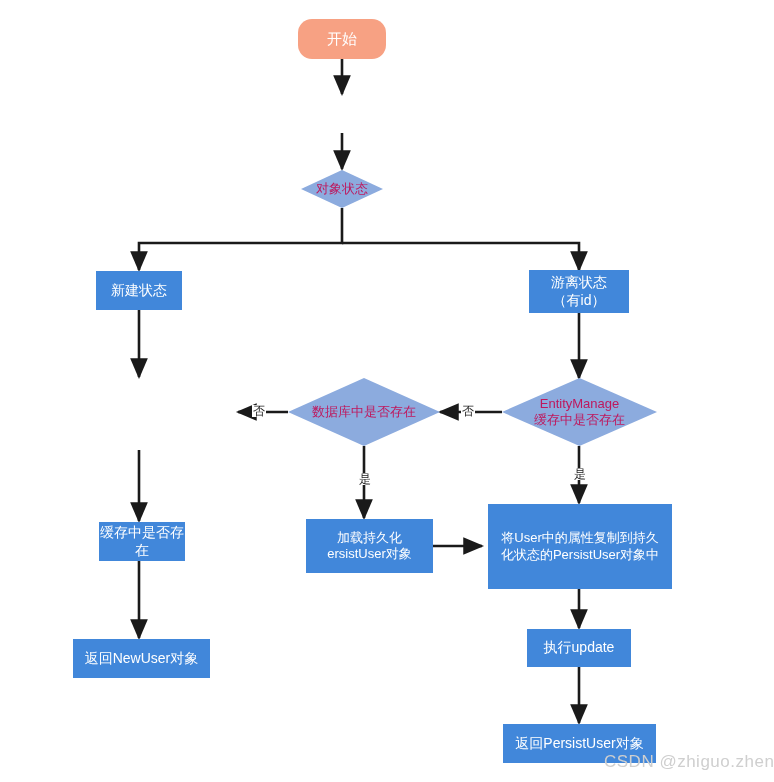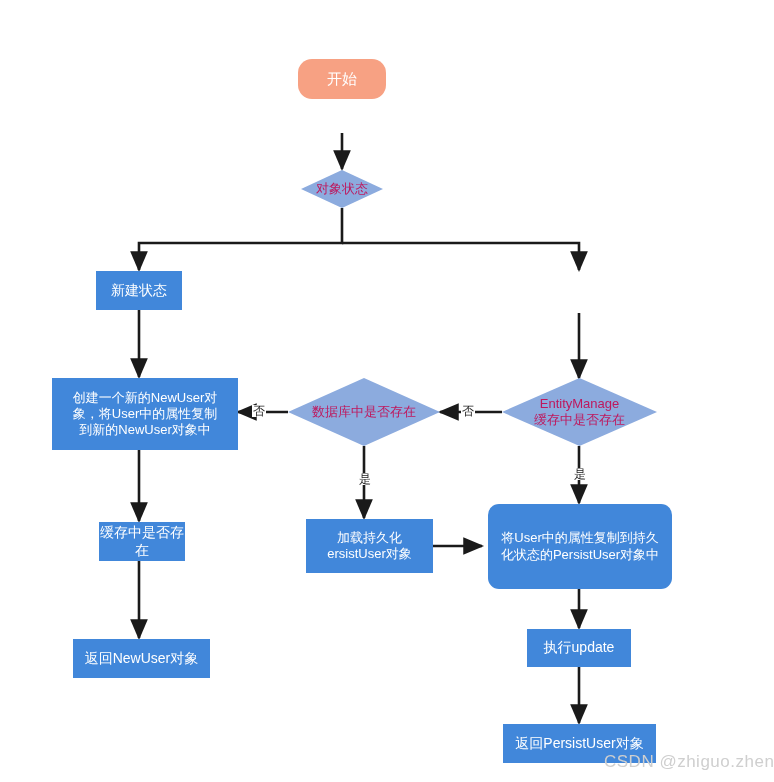--- a/index.html
+++ b/index.html
@@ -35,21 +35,20 @@
     color: #ffffff;
     line-height: 1.25;
     white-space: pre-line;
   }
   .node.rect {
     background: #4187da;
   }
   .node.start {
     background: #f7a183;
     border-radius: 14px;
-    margin-top: 40px;
   }
   .node.diamond-wrap {
     background: transparent;
     color: #ffffff;
   }
   .diamond-inner {
     position: absolute;
     left: 0; top: 0;
     width: 100%; height: 100%;
     display: flex;
@@ -136,26 +135,25 @@
         <polygon points="41,0 82,19 41,38 0,19" fill="#8cabde"></polygon>
       </svg>
     </div>
     <span class="diamond-label" style="font-size:13px;">对象状态</span>
   </div>
 
   <div class="node rect" style="left:96px; top:271px; width:86px; height:39px; font-size:14px;">
     <span>新建状态</span>
   </div>
 
-
-  <div class="node rect" style="left:52px; top:378px; width:186px; height:72px; font-size:13px;">
-    <span>创建一个新的NewUser对
-象，将User中的属性复制
-到新的NewUser对象中</span>
-  </div>
+  <div class="node rect" style="left:529px; top:270px; width:100px; height:43px; font-size:14px;">
+    <span>游离状态
+（有id）</span>
+  </div>
+
 
   <div class="node diamond-wrap" style="left:288px; top:378px; width:152px; height:68px;">
     <div class="diamond-inner">
       <svg width="152" height="68" viewBox="0 0 152 68">
         <polygon points="76,0 152,34 76,68 0,34" fill="#8cabde"></polygon>
       </svg>
     </div>
     <span class="diamond-label" style="font-size:13px;">数据库中是否存在</span>
   </div>
 
@@ -171,21 +169,21 @@
 
   <div class="node rect" style="left:99px; top:522px; width:86px; height:39px; font-size:14px;">
     <span>缓存中是否存在</span>
   </div>
 
   <div class="node rect" style="left:306px; top:519px; width:127px; height:54px; font-size:13px;">
     <span>加载持久化
 ersistUser对象</span>
   </div>
 
-  <div class="node rect" style="left:488px; top:504px; width:184px; height:85px; font-size:13px;border-radius:11px;">
+  <div class="node rect" style="left:488px; top:504px; width:184px; height:85px; font-size:13px;">
     <span>将User中的属性复制到持久
 化状态的PersistUser对象中</span>
   </div>
 
   <div class="node rect" style="left:73px; top:639px; width:137px; height:39px; font-size:14px;">
     <span>返回NewUser对象</span>
   </div>
 
   <div class="node rect" style="left:527px; top:629px; width:104px; height:38px; font-size:14px;">
     <span>执行update</span>

